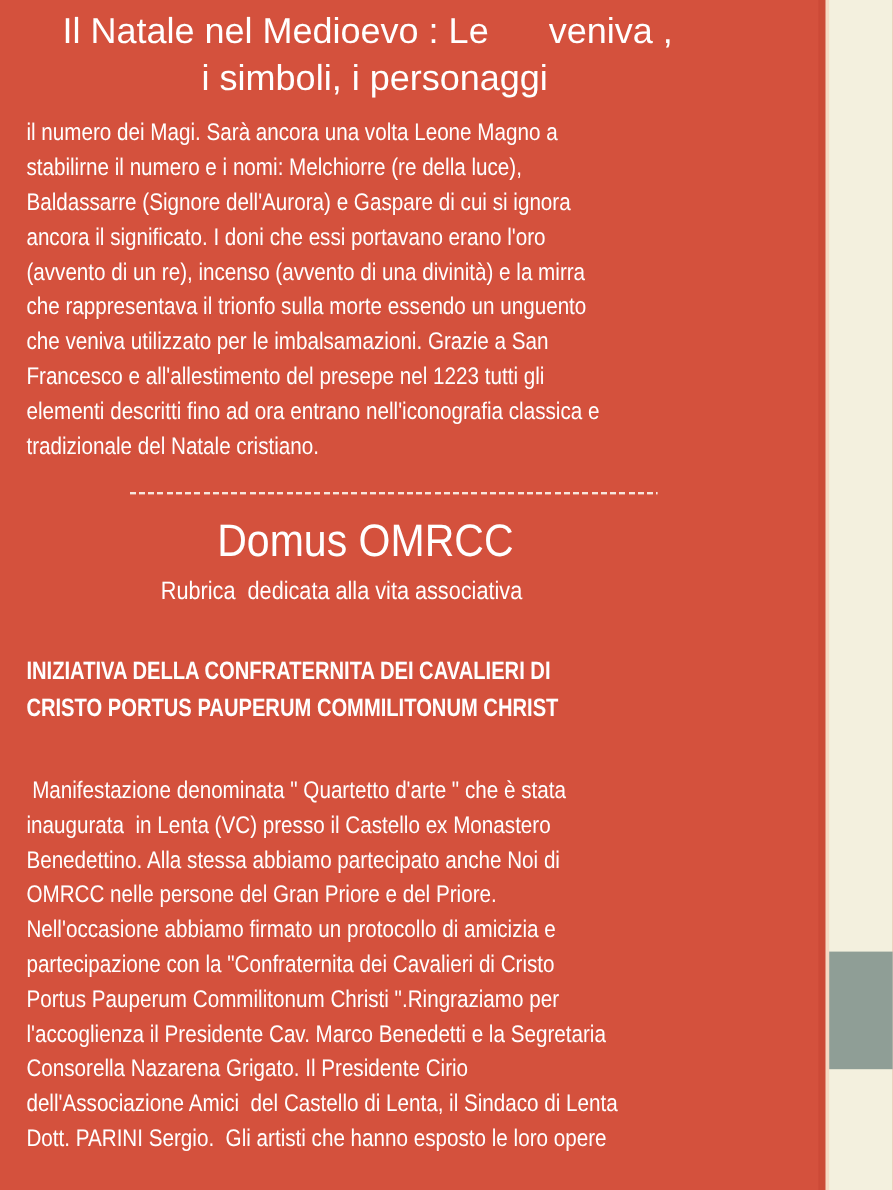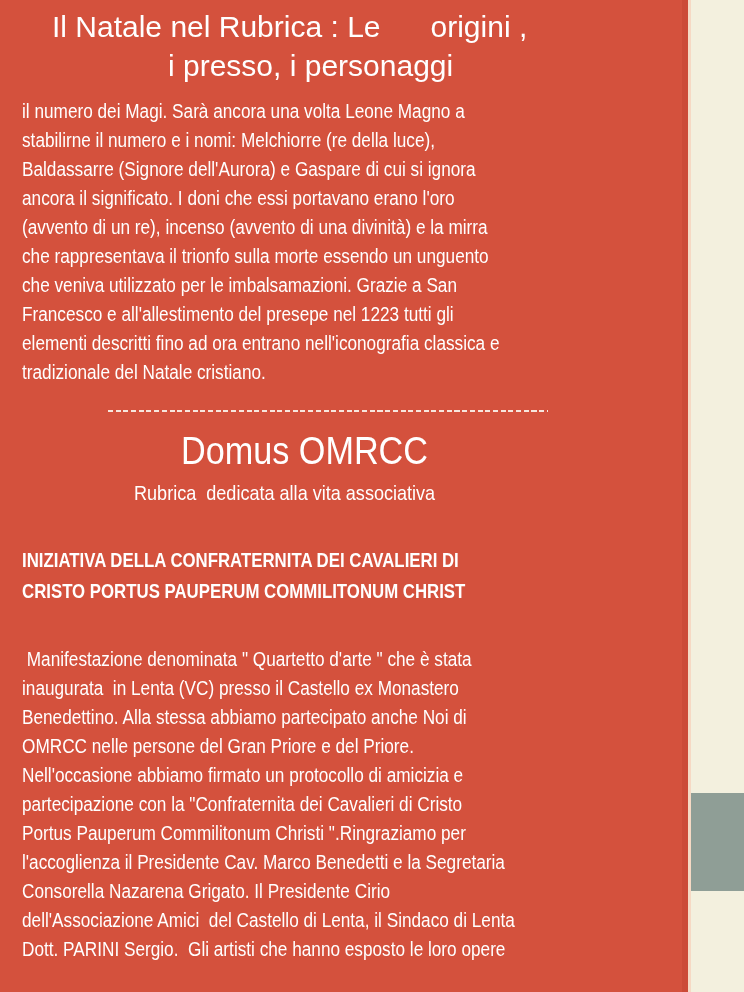--- a/index.html
+++ b/index.html
@@ -35,22 +35,22 @@
       background-image: repeating-linear-gradient(90deg, #F7E6DD 0 5px, transparent 5px 7.7px);
     }
   </style>
 </head>
 <body>
 
 <div class="panel"></div>
 <div class="edge"></div>
 <div class="gray-block"></div>
 
-<div class="t title" style="left:52px; top:10px;">Il Natale nel Rubrica : Le      origini ,</div>
-<div class="t title" style="left:168px; top:49px;">i presso, i personaggi</div>
+<div class="t title" style="left:52px; top:10px;">Il Natale nel Medioevo : Le      veniva ,</div>
+<div class="t title" style="left:168px; top:49px;">i simboli, i personaggi</div>
 
 <div class="t body-line" style="left:22px; top:100px;">il numero dei Magi. Sarà ancora una volta Leone Magno a</div>
 <div class="t body-line" style="left:22px; top:129px;">stabilirne il numero e i nomi: Melchiorre (re della luce),</div>
 <div class="t body-line" style="left:22px; top:158px;">Baldassarre (Signore dell'Aurora) e Gaspare di cui si ignora</div>
 <div class="t body-line" style="left:22px; top:187px;">ancora il significato. I doni che essi portavano erano l'oro</div>
 <div class="t body-line" style="left:22px; top:216px;">(avvento di un re), incenso (avvento di una divinità) e la mirra</div>
 <div class="t body-line" style="left:22px; top:245px;">che rappresentava il trionfo sulla morte essendo un unguento</div>
 <div class="t body-line" style="left:22px; top:274px;">che veniva utilizzato per le imbalsamazioni. Grazie a San</div>
 <div class="t body-line" style="left:22px; top:303px;">Francesco e all'allestimento del presepe nel 1223 tutti gli</div>
 <div class="t body-line" style="left:22px; top:332px;">elementi descritti fino ad ora entrano nell'iconografia classica e</div>

